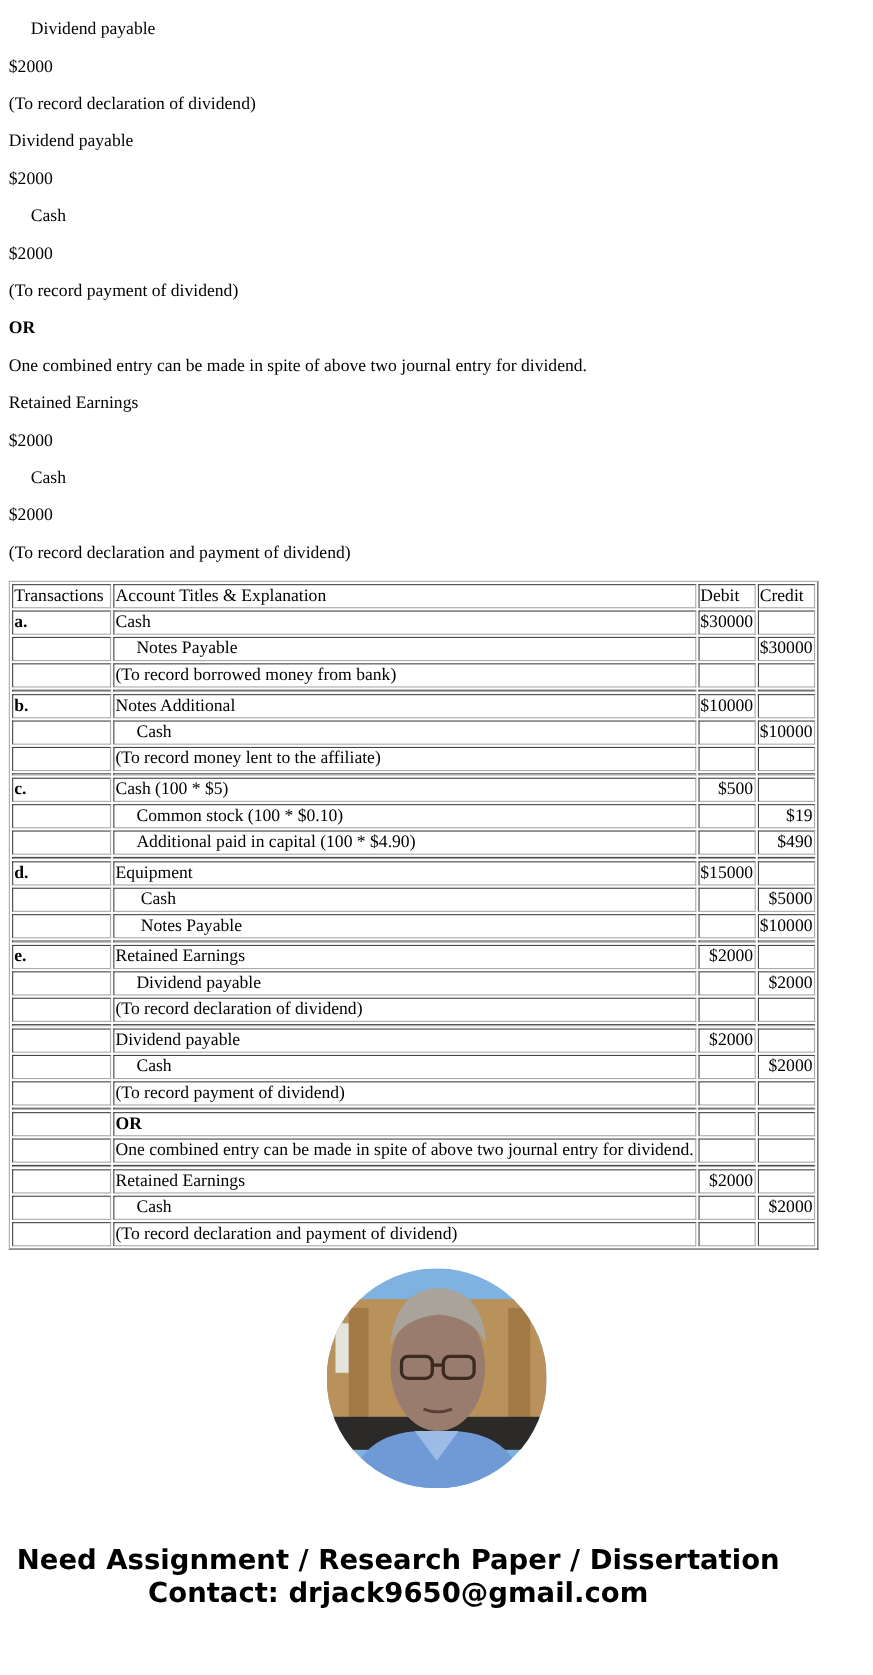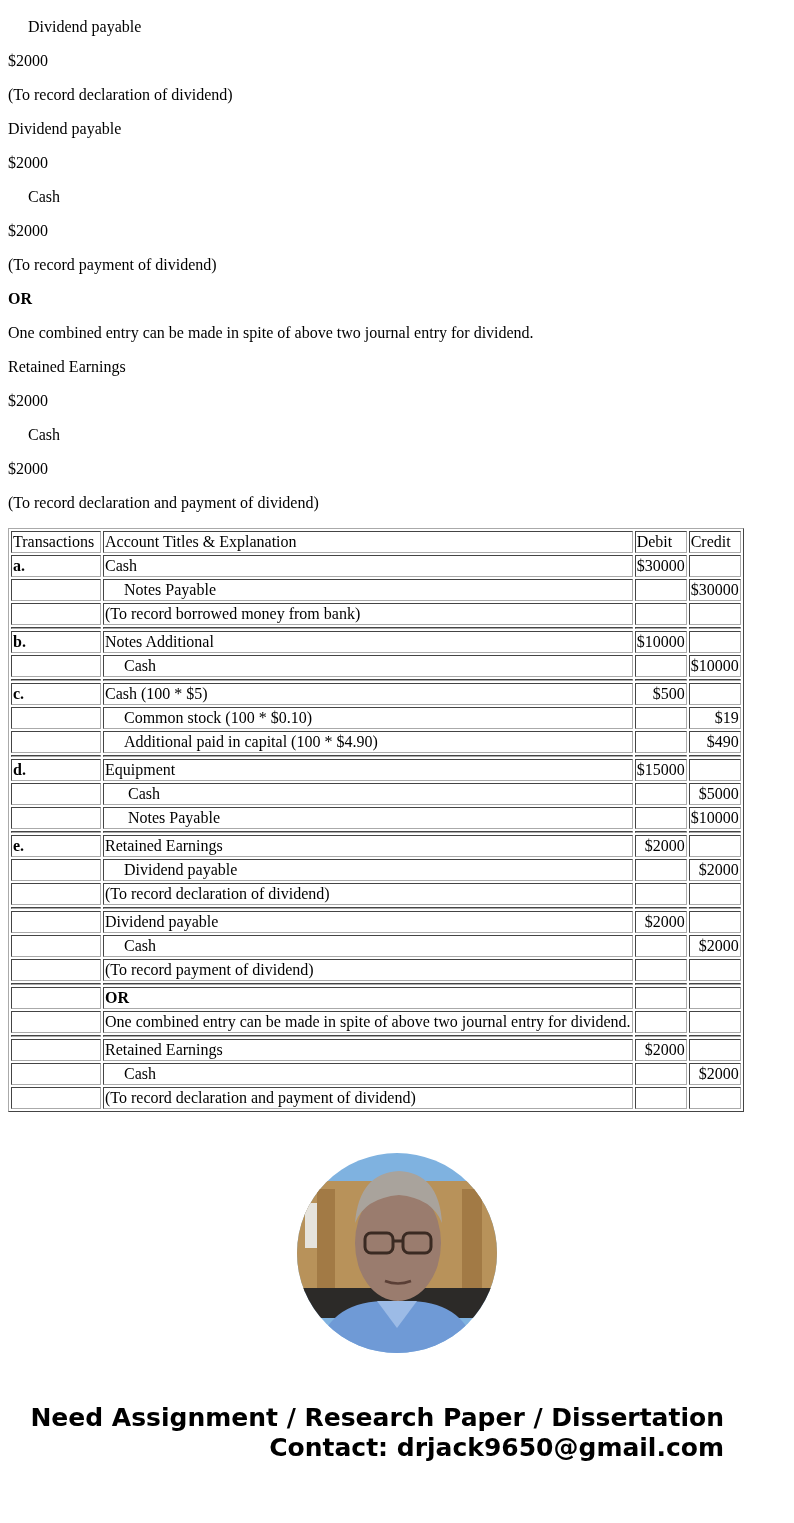--- a/index.html
+++ b/index.html
@@ -70,21 +70,21 @@
     border-radius: 50%;
     overflow: hidden;
   }
   .avatar-wrap svg { display: block; }
 
   .promo {
     position: absolute;
     left: 0;
     top: 1403px;
     width: 724px;
-    text-align: right;
+    text-align: center;
     font-family: "DejaVu Sans", sans-serif;
     font-weight: bold;
     font-size: 25px;
     line-height: 30px;
   }
   .promo div { margin: 0; }
 </style>
 </head>
 <body>
 
@@ -146,20 +146,26 @@
           <td class="tx">b.</td>
           <td>Notes Additional</td>
           <td class="amt">$10000</td>
           <td class="amt"></td>
         </tr>
         <tr>
           <td class="tx"></td>
           <td class="ind1">Cash</td>
           <td class="amt"></td>
           <td class="amt">$10000</td>
+        </tr>
+        <tr>
+          <td class="tx"></td>
+          <td>(To record money lent to the affiliate)</td>
+          <td class="amt"></td>
+          <td class="amt"></td>
         </tr>
         <tr class="divider">
           <td></td>
           <td></td>
           <td></td>
           <td></td>
         </tr>
         <tr>
           <td class="tx">c.</td>
           <td>Cash (100 * $5)</td>

